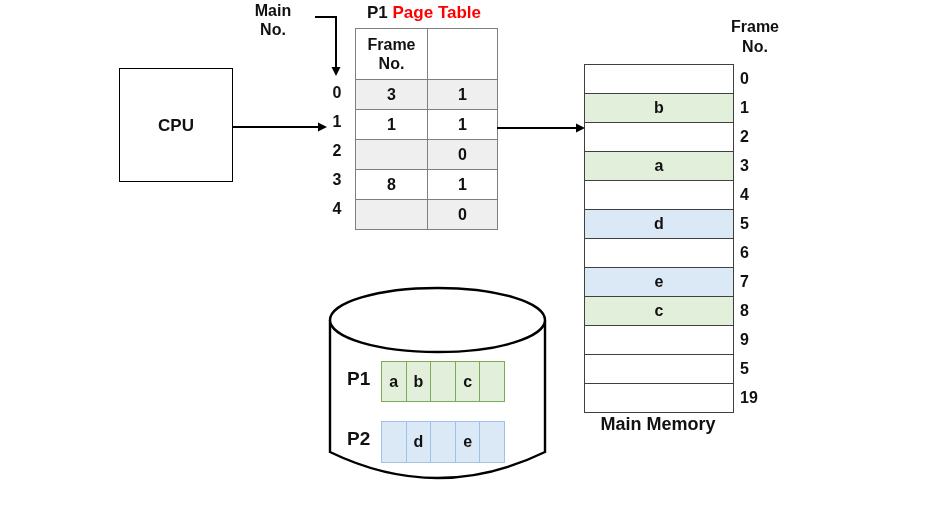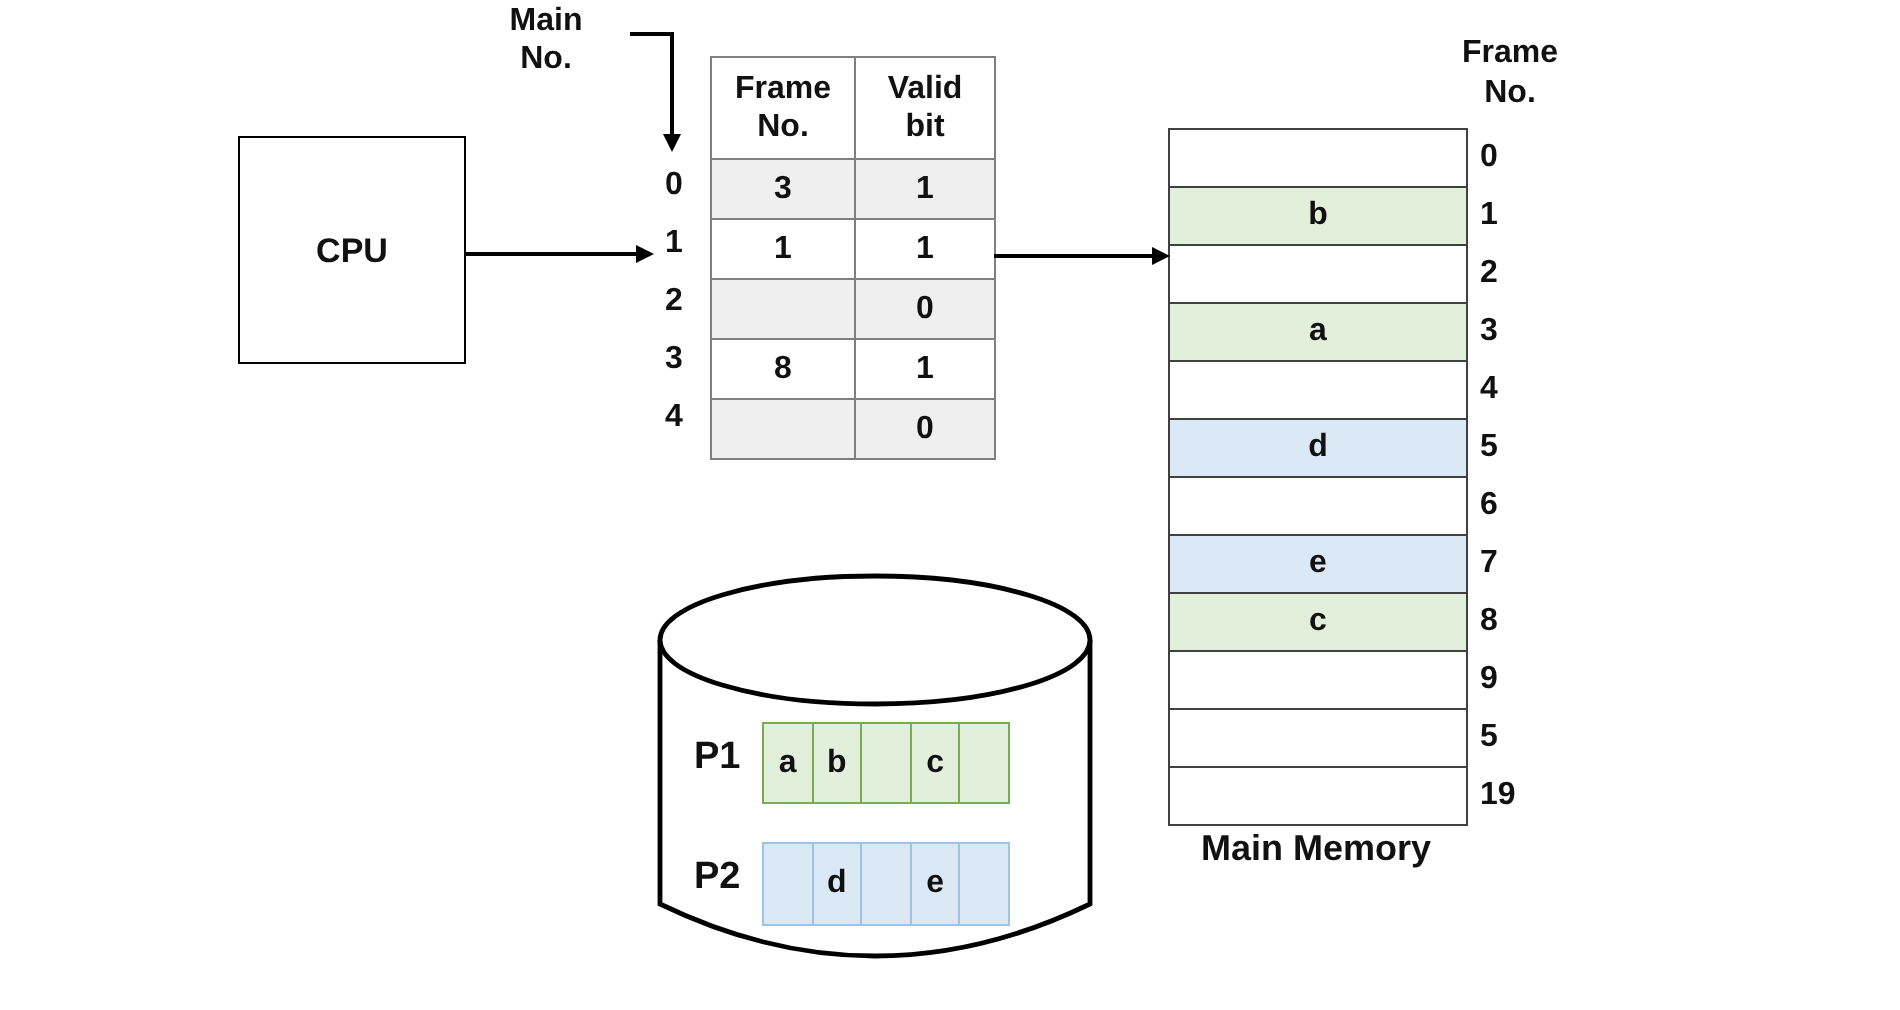--- a/index.html
+++ b/index.html
@@ -66,38 +66,38 @@
 
   <div class="cpu-box">
     <span>CPU</span>
   </div>
 
   <div class="page-no-label">
     <div>Main</div>
     <div>No.</div>
   </div>
 
+  <div class="pt-title">
+    <span>P1</span>
+    <span class="red">Page Table</span>
+  </div>
 
   <div class="page-number-column">
       <div class="page-num">0</div>
       <div class="page-num">1</div>
       <div class="page-num">2</div>
       <div class="page-num">3</div>
       <div class="page-num">4</div>
     </div>
 
   <div class="page-table">
     <div class="pt-header">
       <div class="pt-hcell">
         <span>Frame</span>
         <span>No.</span>
-      </div>
-      <div class="pt-hcell last">
-        <span>Valid</span>
-        <span>bit</span>
       </div>
     </div>
     <div>
         <div class="pt-row shaded">
           <div class="pt-cell">3</div>
           <div class="pt-cell last">1</div>
         </div>
         <div class="pt-row">
           <div class="pt-cell">1</div>
           <div class="pt-cell last">1</div>

